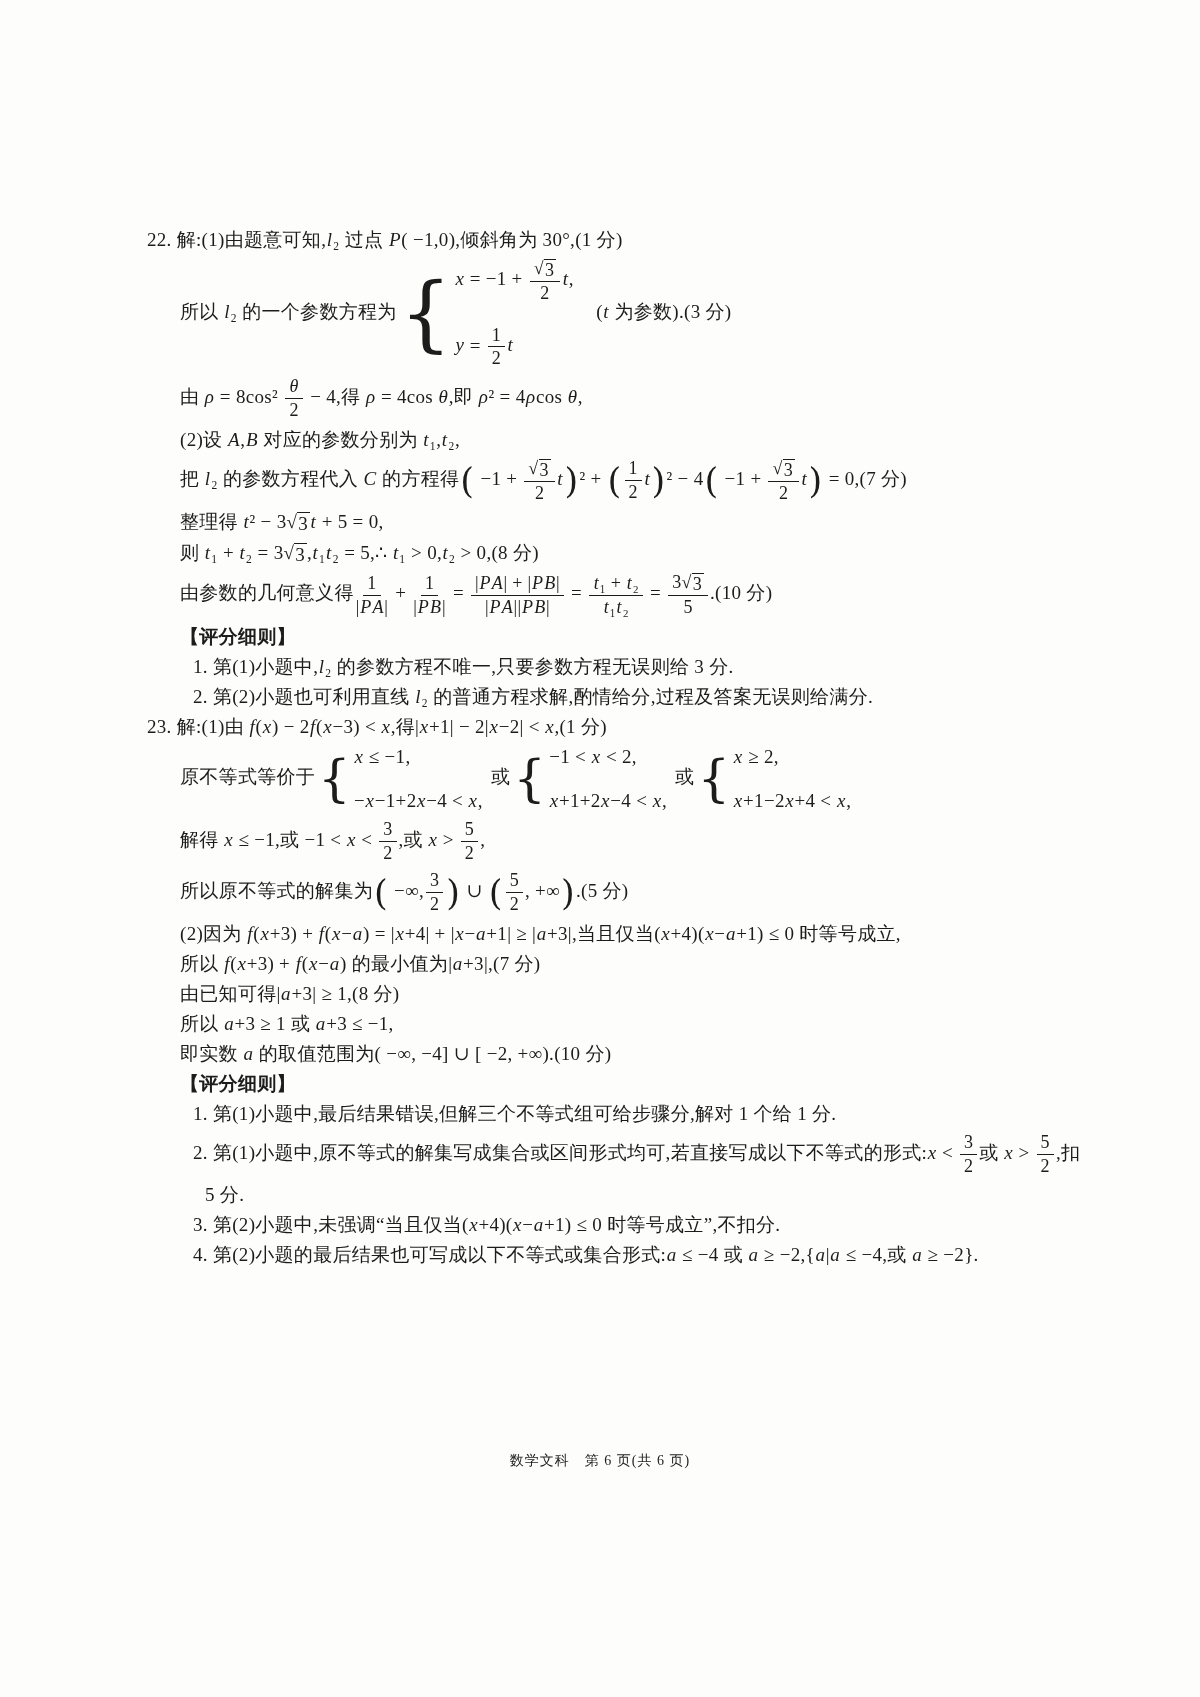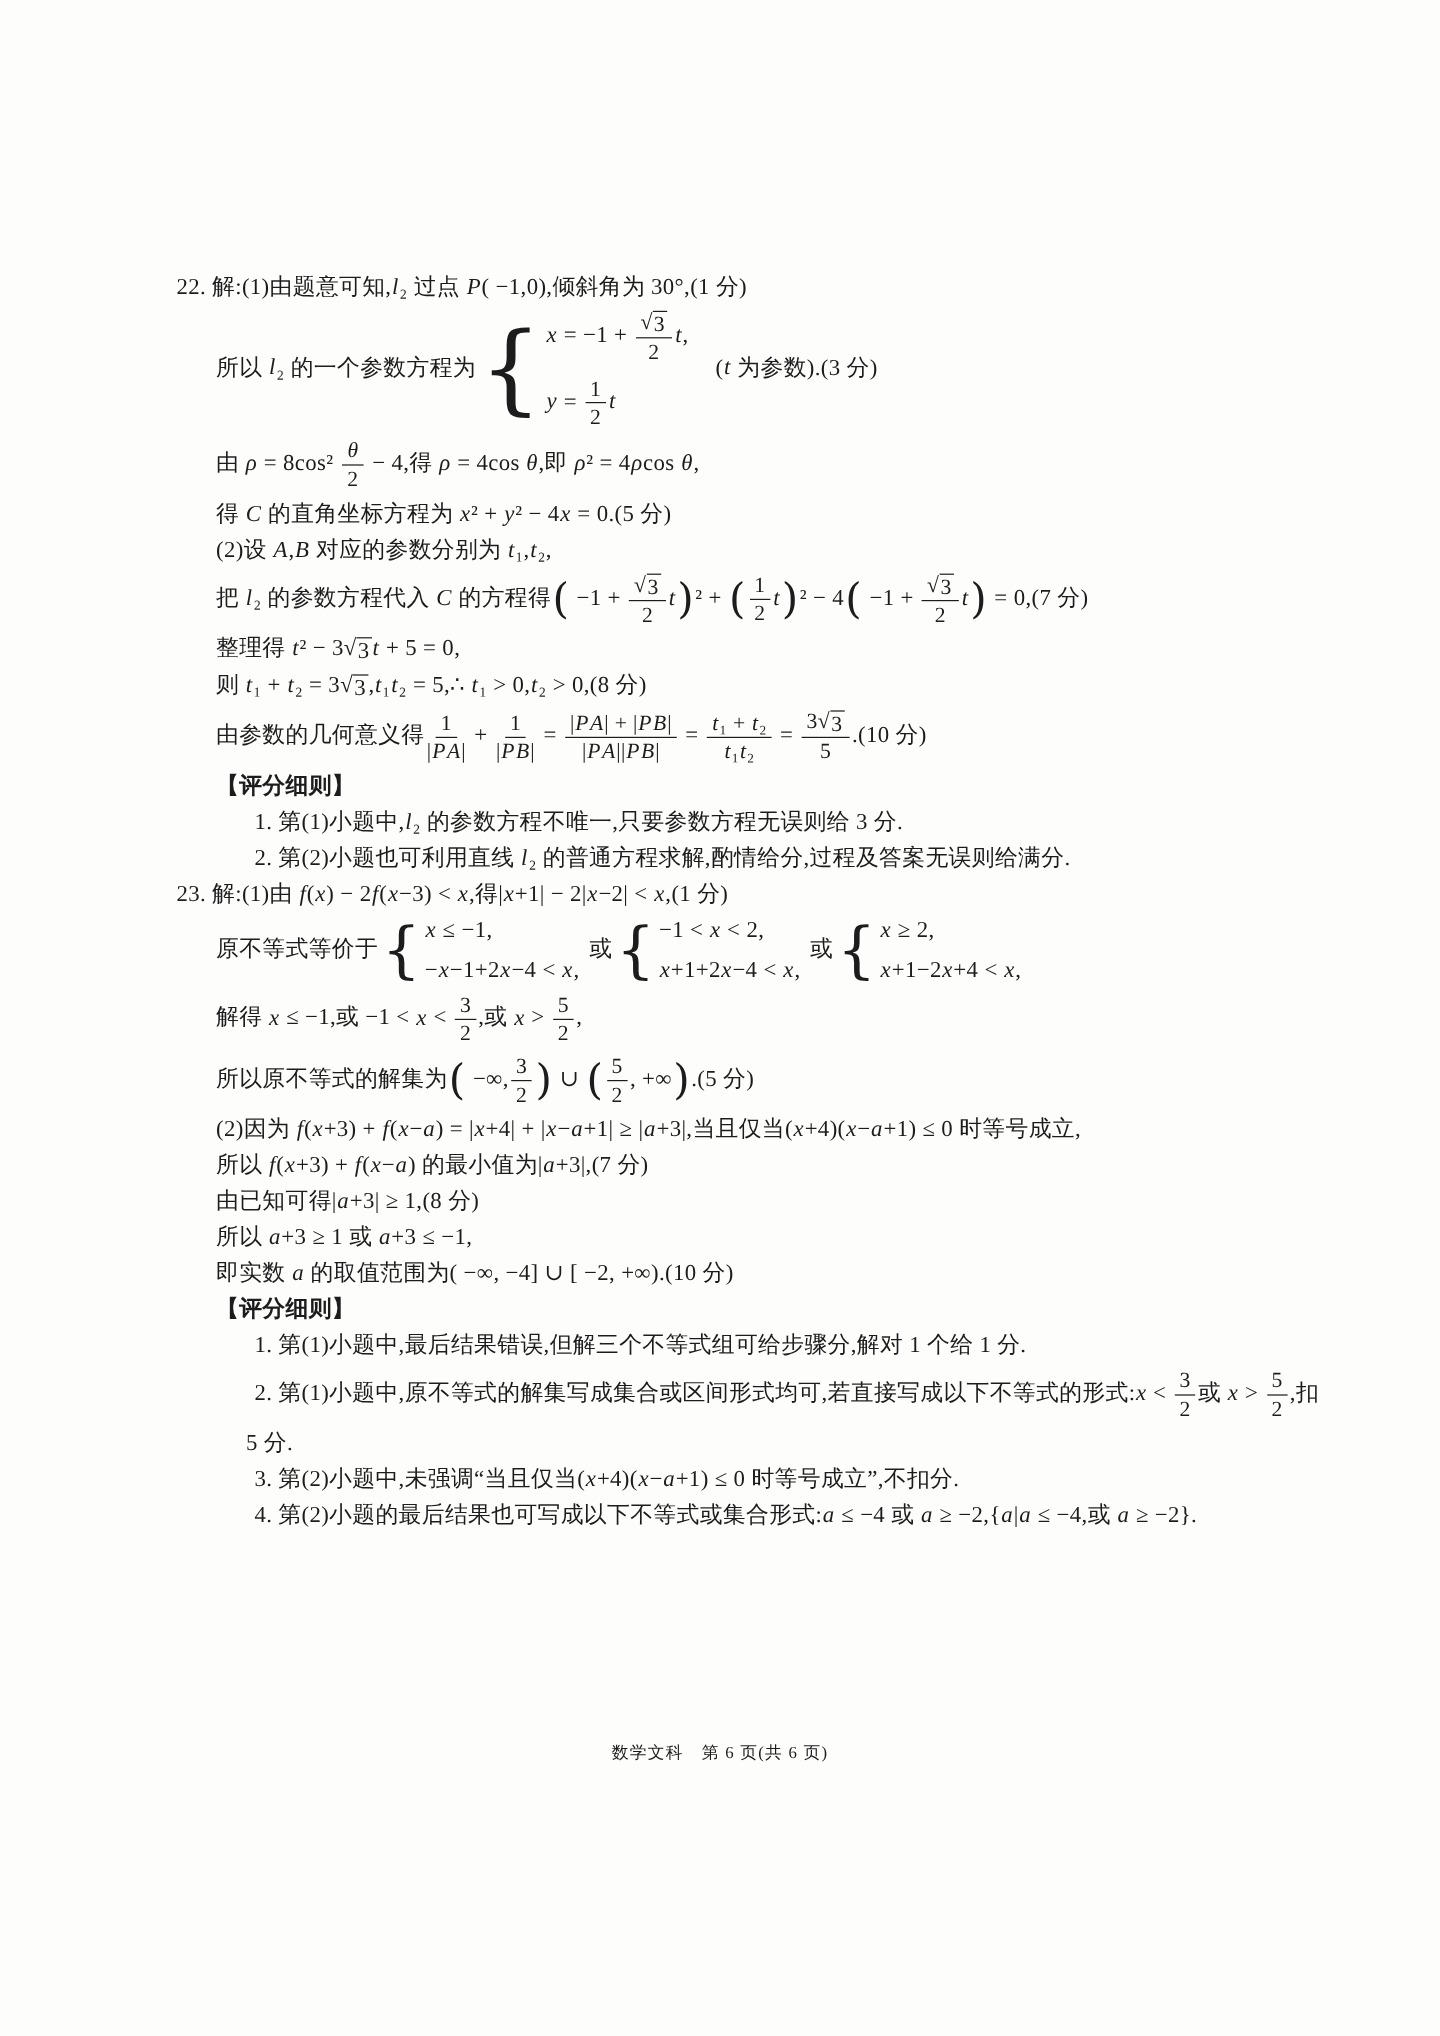--- a/index.html
+++ b/index.html
@@ -17,21 +17,21 @@
     box-sizing:border-box;
   }
   .line{
     font-size:19px;
     line-height:23px;
     margin-bottom:7px;
     letter-spacing:0.3px;
     white-space:nowrap;
   }
   .ind1{margin-left:33px;}
-  .ind2{margin-left:65px;}
+  .ind2{margin-left:46px;}
   .ind3{margin-left:58px;}
   .bold{font-weight:bold;}
   i{font-style:italic;padding:0 0.5px;}
 
   
   .frac{
     display:inline-flex;flex-direction:column;align-items:center;
     vertical-align:middle;margin:0 2px;line-height:1.15;font-size:0.95em;
   }
   .frac>.num{border-bottom:1.4px solid currentColor;padding:0 4px 1px;}
@@ -39,21 +39,21 @@
 
   
   .sqrt{display:inline-flex;align-items:flex-start;line-height:1.05;}
   .sqrt .sym{line-height:1.05;}
   .sqrt .rad{border-top:1.3px solid currentColor;line-height:1.05;padding:1px 2px 0 1px;}
 
   
   .cases{display:inline-flex;align-items:center;vertical-align:middle;margin:0 3px;}
   .cases .brace{font-size:2.7em;font-weight:300;line-height:0.9;margin-right:3px;font-family:"DejaVu Serif",serif;}
   .cases.tall .brace{font-size:4.3em;}
-  .cases .crows{display:inline-flex;flex-direction:column;align-items:flex-start;row-gap:10px;}
+  .cases .crows{display:inline-flex;flex-direction:column;align-items:flex-start;row-gap:21px;}
 
   
   .bp{
     font-size:1.85em;font-weight:300;line-height:0;
     vertical-align:middle;font-family:"DejaVu Serif",serif;padding:0 1px;
   }
 
   footer{
     position:absolute;top:1452px;left:0;width:100%;
     text-align:center;font-size:14px;letter-spacing:1px;
@@ -78,21 +78,20 @@
             <span class="crow"><i>y</i> = <span class="frac">
                 <span class="num">1</span>
                 <span class="den">2</span>
               </span><i>t</i></span>
           </span>
         </span>　(<i>t</i> 为参数).(3 分)</div>
       <div class="line ind1">由 <i>ρ</i> = 8cos² <span class="frac">
           <span class="num"><i>θ</i></span>
           <span class="den">2</span>
         </span> − 4,得 <i>ρ</i> = 4cos <i>θ</i>,即 <i>ρ</i>² = 4<i>ρ</i>cos <i>θ</i>,</div>
-      <div class="line ind1">得 <i>C</i> 的直角坐标方程为 <i>x</i>² + <i>y</i>² − 4<i>x</i> = 0.(5 分)</div>
       <div class="line ind1">(2)设 <i>A</i>,<i>B</i> 对应的参数分别为 <i>t</i>₁,<i>t</i>₂,</div>
       <div class="line ind1">把 <i>l</i>₂ 的参数方程代入 <i>C</i> 的方程得<span class="bp">(</span> −1 + <span class="frac">
           <span class="num"><span class="sqrt">
               <span class="sym">√</span>
               <span class="rad">3</span>
             </span></span>
           <span class="den">2</span>
         </span><i>t</i><span class="bp">)</span>² + <span class="bp">(</span><span class="frac">
           <span class="num">1</span>
           <span class="den">2</span>

